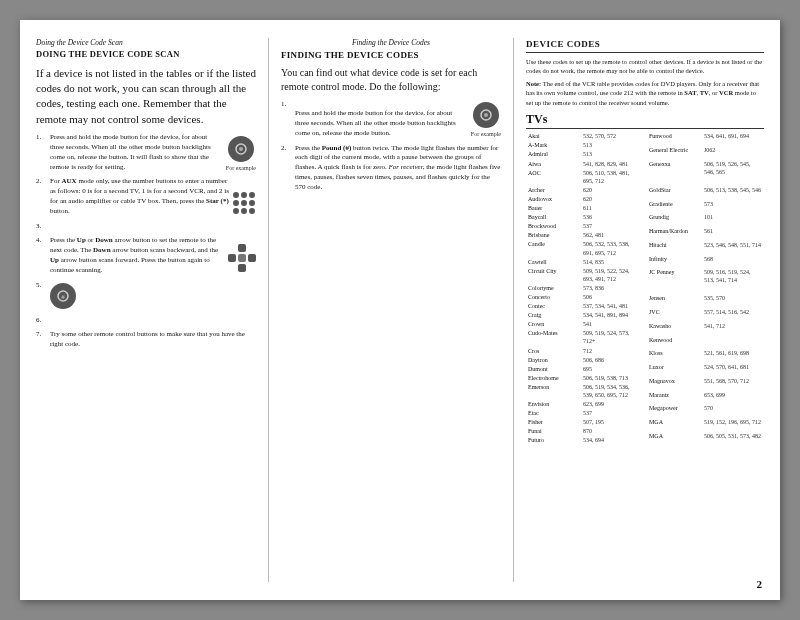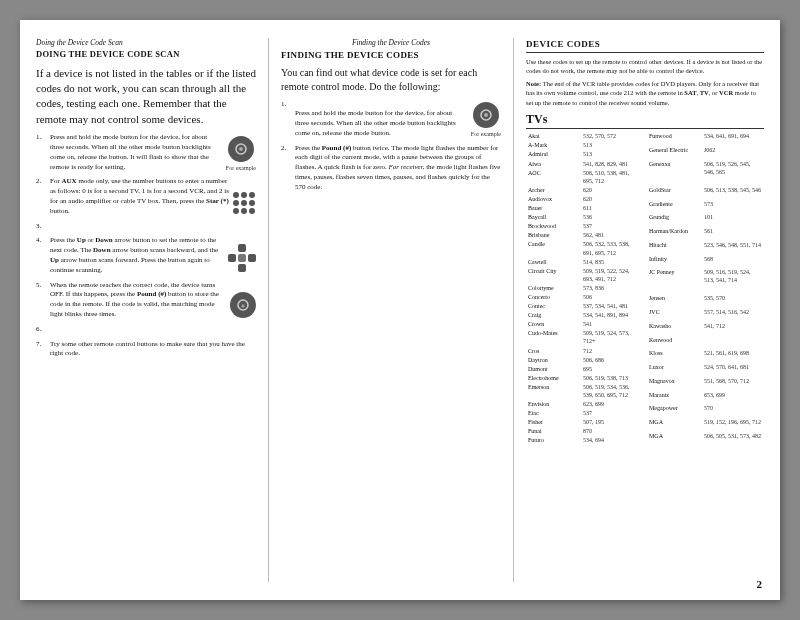--- a/index.html
+++ b/index.html
@@ -270,21 +270,20 @@
               <rect x="10" y="20" width="8" height="8" rx="2" fill="#555"></rect>
               <rect x="10" y="10" width="8" height="8" rx="2" fill="#777"></rect>
             </svg>
           </div>
         </div>
       </li>
 
       <li>
         <span class="step-num">5.</span>
         <div class="step-with-img">
-          <span class="step-text">When the remote reaches the correct code, the device turns OFF. If this happens, press the <strong>Pound (#)</strong> button to store the code in the remote. If the code is valid, the matching mode light blinks three times.</span>
           <div>
             <div class="icon-circle-btn">
               <svg width="14" height="14" viewBox="0 0 14 14">
                 <circle cx="7" cy="7" r="5" fill="none" stroke="#ccc" stroke-width="1.5"></circle>
                 <text x="7" y="10" text-anchor="middle" font-size="7" fill="#ccc">#</text>
               </svg>
             </div>
           </div>
         </div>
       </li>

